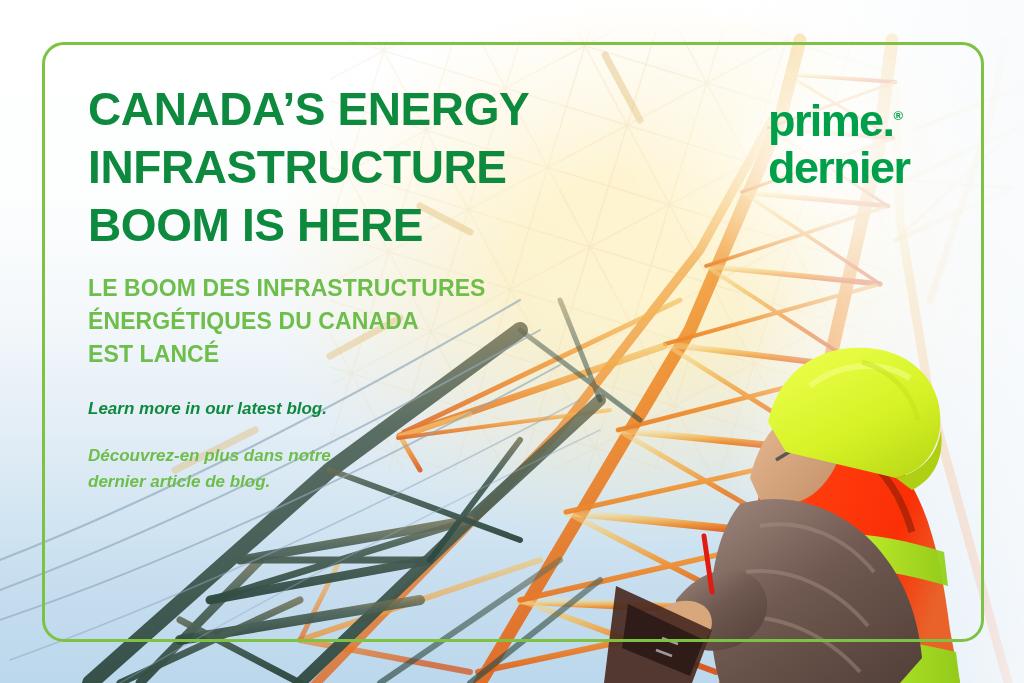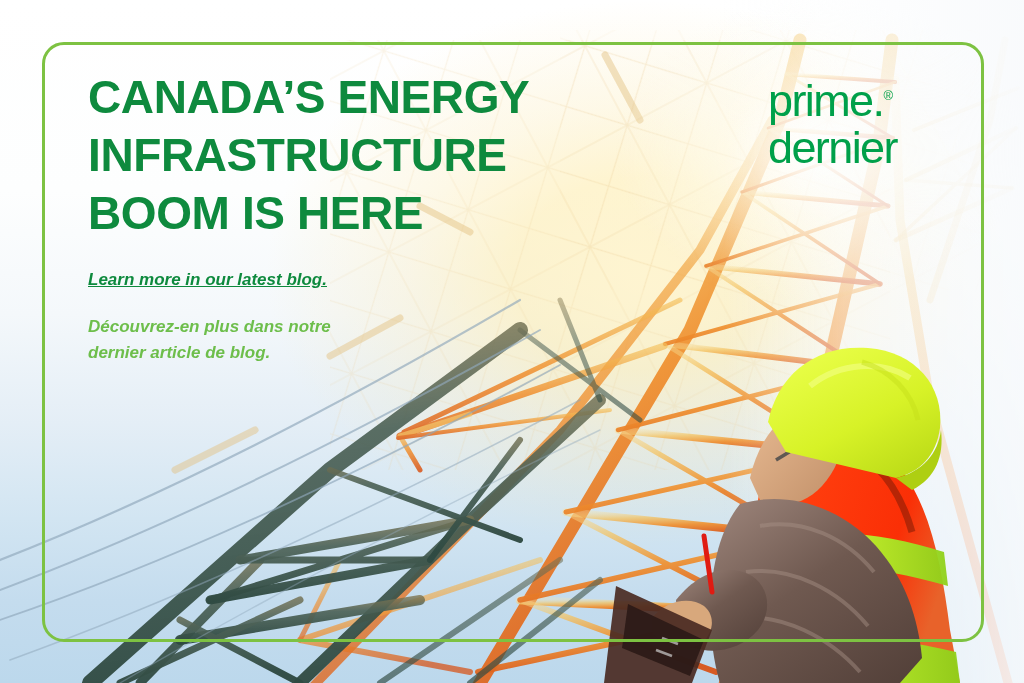--- a/index.html
+++ b/index.html
@@ -69,21 +69,21 @@
   .frame {
     position:absolute;
     left:42px; top:42px;
     width:942px; height:600px;
     border:3px solid #7DC242;
     border-radius:22px;
     pointer-events:none;
   }
 
   
-  .copy { position:absolute; left:88px; top:68px; width:560px; }
+  .copy { position:absolute; left:88px; top:80px; width:560px; }
 
   .headline {
     color:#0E8A3E;
     font-size:46px;
     font-weight:bold;
     line-height:58px;
     letter-spacing:-0.4px;
     white-space:pre-line;
   }
 
@@ -97,39 +97,38 @@
     white-space:pre-line;
   }
 
   .cta-en {
     margin-top:26px;
     color:#0E8A3E;
     font-size:17px;
     font-weight:bold;
     font-style:italic;
     line-height:24px;
-    text-decoration:underline;
   }
 
   .cta-fr {
     margin-top:22px;
     color:#6DBE4B;
     font-size:17px;
     font-weight:bold;
     font-style:italic;
     line-height:26px;
     white-space:pre-line;
   }
 
   
   .logo {
     position:absolute;
-    left:768px; top:72px;
+    left:768px; top:92px;
     color:#00A04A;
-    font-weight:normal;
+    font-weight:bold;
     letter-spacing:-1.6px;
     line-height:47px;
   }
   .logo .l1, .logo .l2 { font-size:45px; display:block; }
   .logo .rmark {
     font-size:13px;
     vertical-align:super;
     letter-spacing:0;
   }
 </style>
@@ -334,20 +333,23 @@
 
     <path d="M104 236 L112 292" stroke="#e01b12" stroke-width="5" stroke-linecap="round"></path>
   </svg>
 
   <div class="frame"></div>
 
   <div class="copy">
     <h1 class="headline">CANADA’S ENERGY
 INFRASTRUCTURE
 BOOM IS HERE</h1>
+    <h2 class="subhead">LE BOOM DES INFRASTRUCTURES
+ÉNERGÉTIQUES DU CANADA
+EST LANCÉ</h2>
     <p class="cta-en">Learn more in our latest blog.</p>
     <p class="cta-fr">Découvrez-en plus dans notre
 dernier article de blog.</p>
   </div>
 
   <div class="logo">
     <span class="l1"><span>prime.</span><span class="rmark">®</span></span>
     <span class="l2">dernier</span>
   </div>
 

